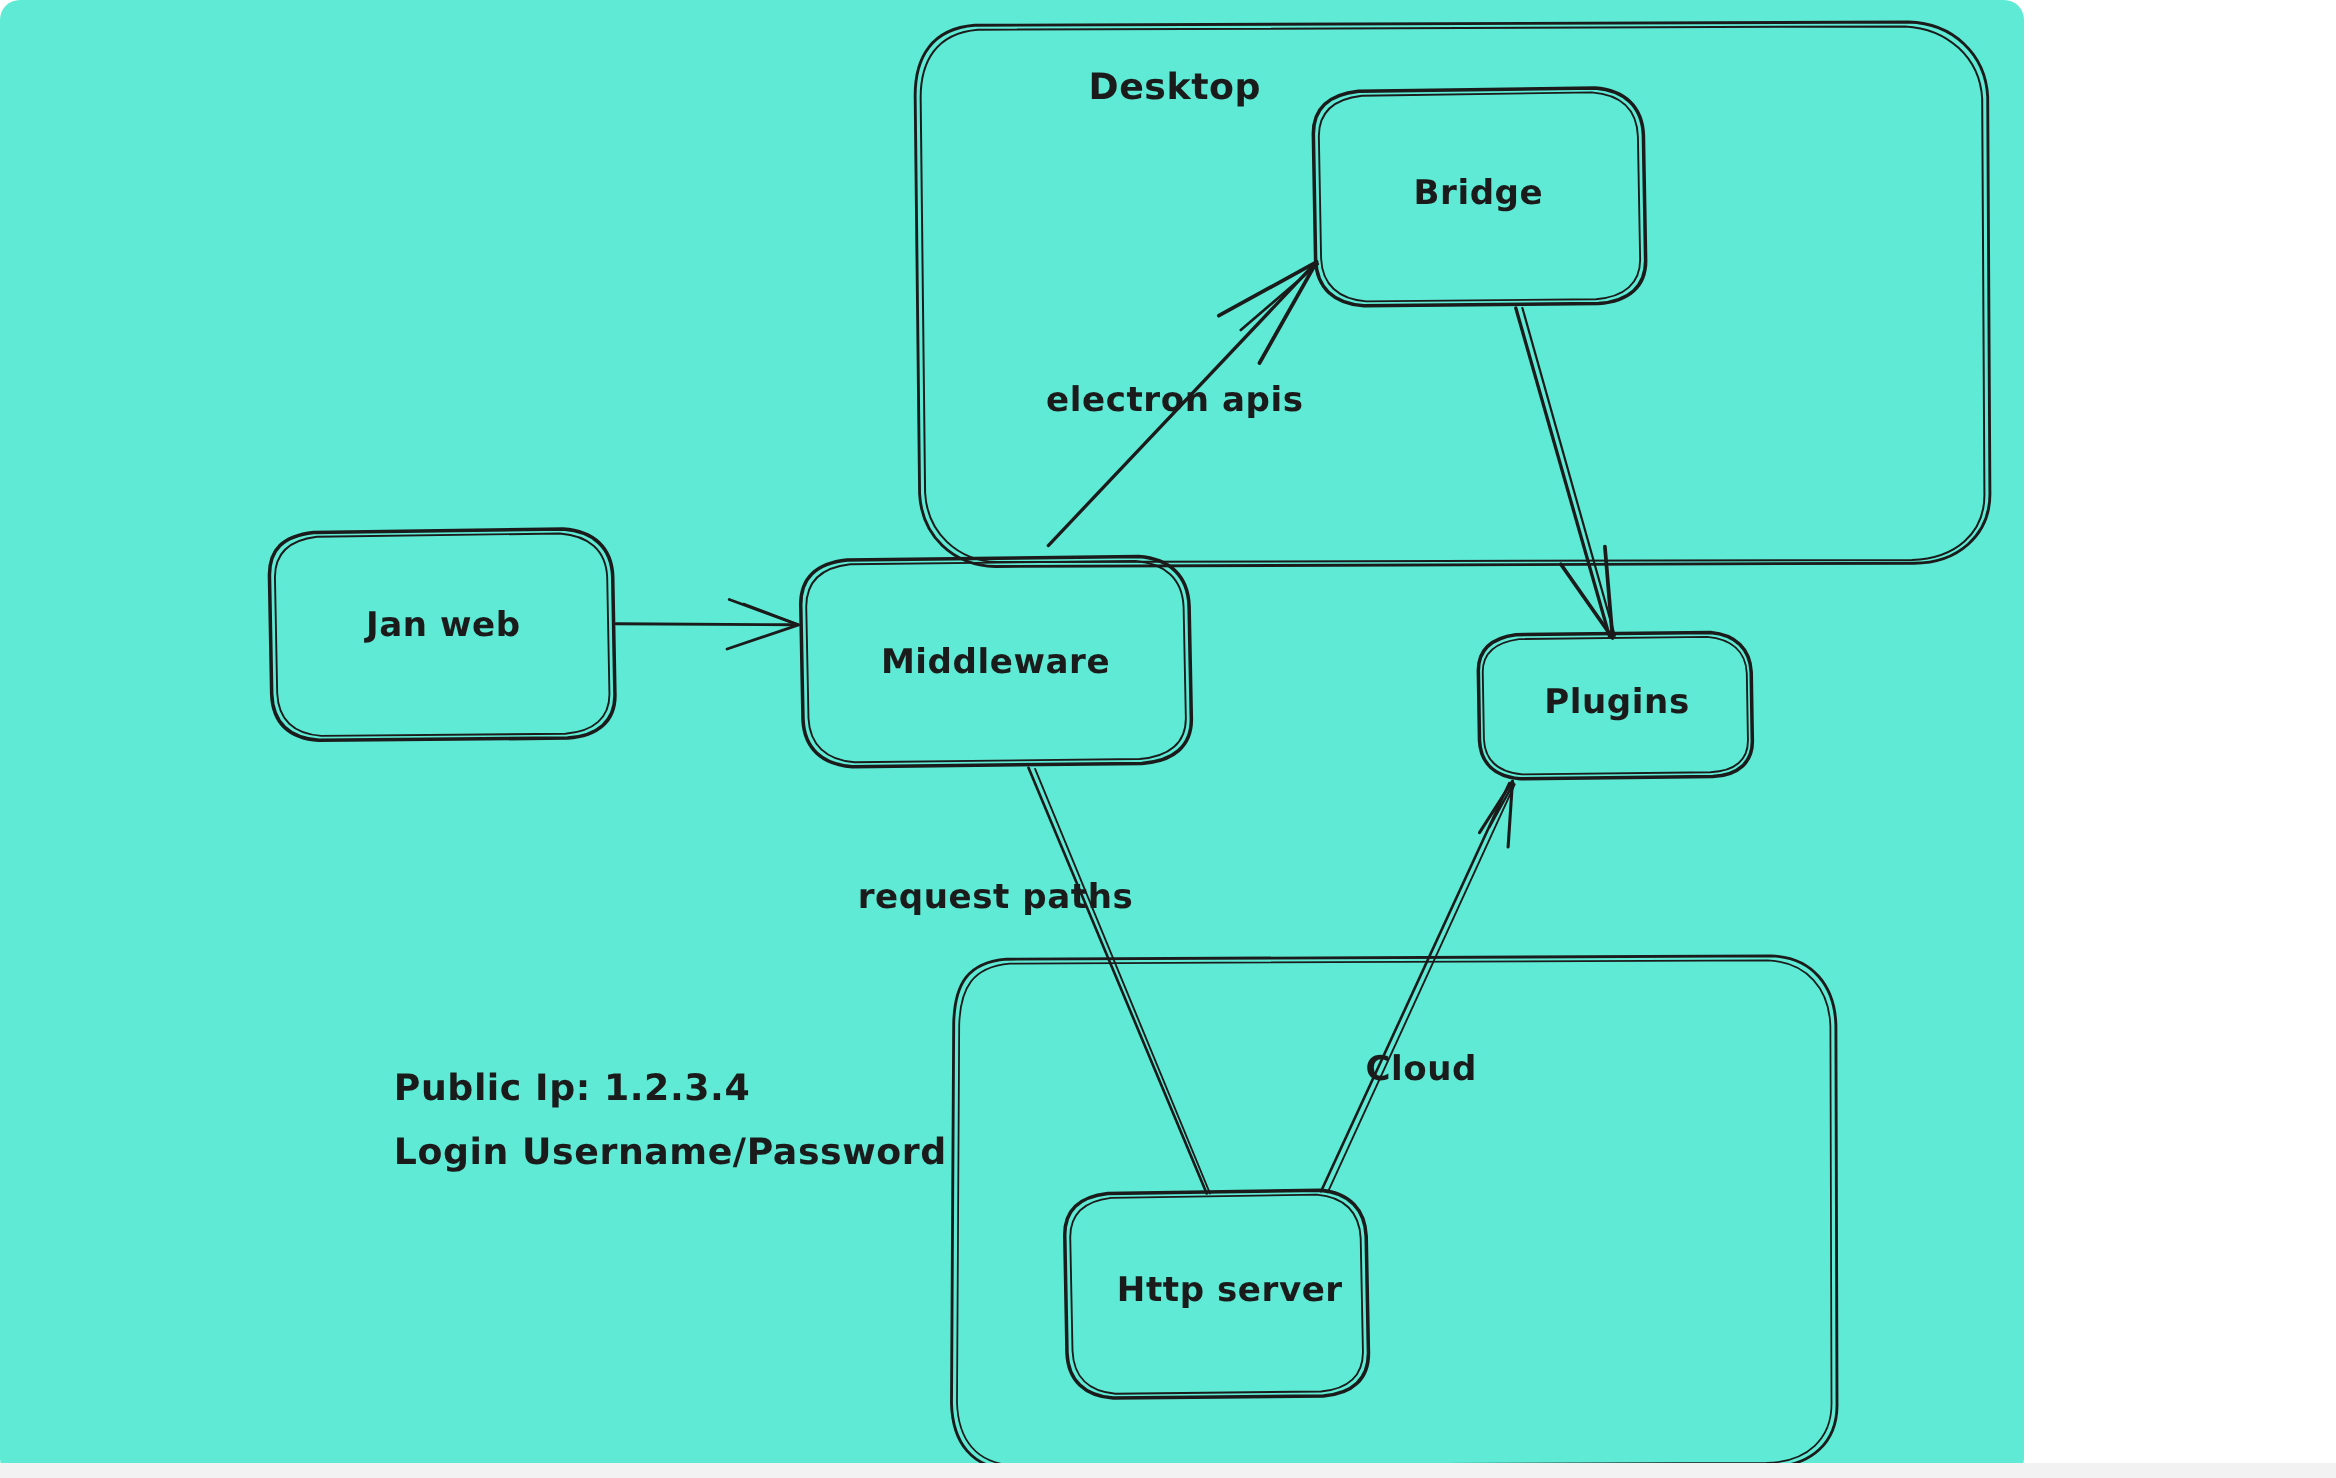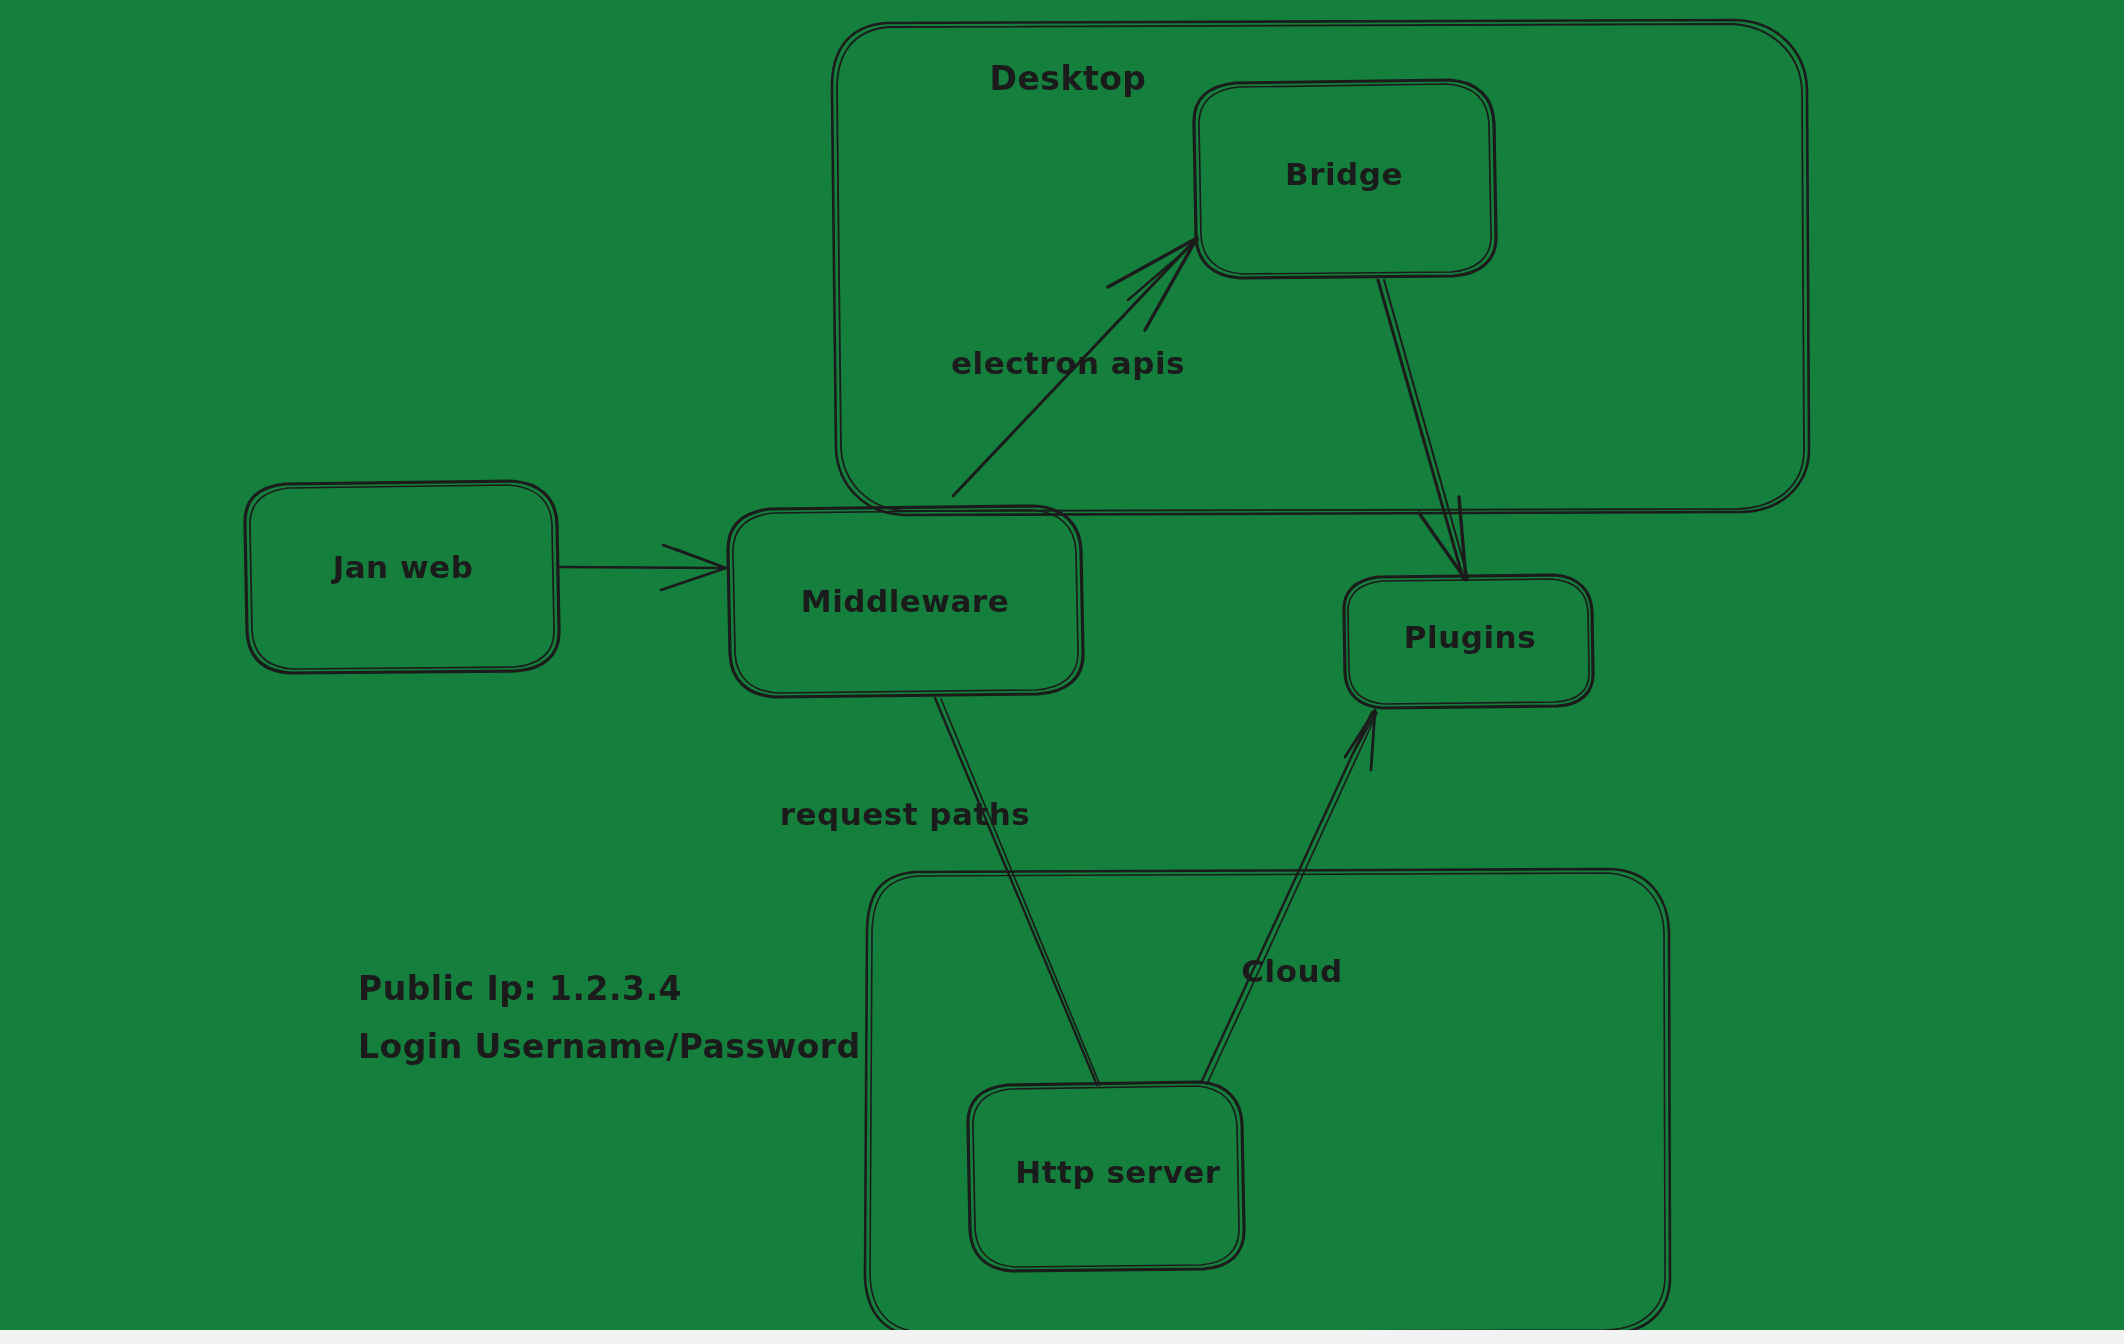--- a/index.html
+++ b/index.html
@@ -8,23 +8,24 @@
     background: #ffffff;
   }
   body {
     width: 2124px;
     height: 1344px;
     overflow: hidden;
     font-family: "DejaVu Sans", sans-serif;
   }
   #canvas {
     position: relative;
-    width: 2124px;
+    width: 1840px;
     height: 1344px;
-    background: #15803d;
+    background: #5eead4;
+    border-radius: 18px;
   }
   svg#diagram {
     position: absolute;
     top: 0;
     left: 0;
     width: 2124px;
     height: 1344px;
   }
   .stroke {
     fill: none;

